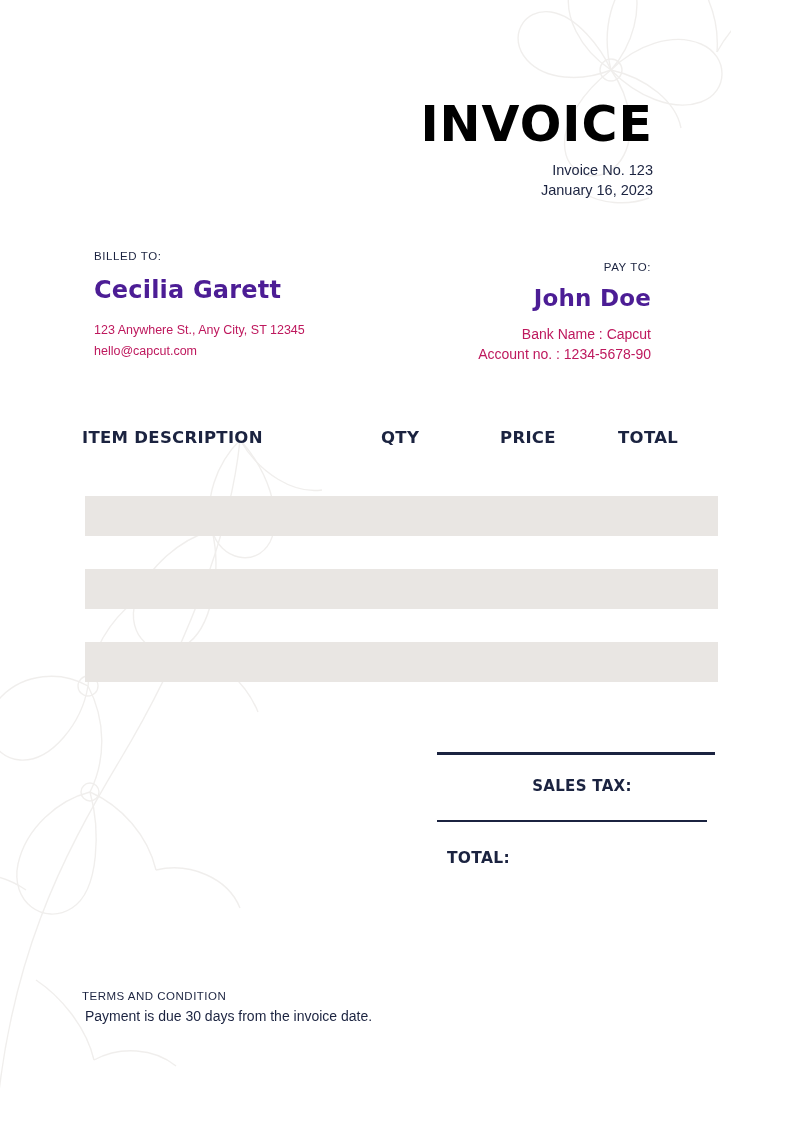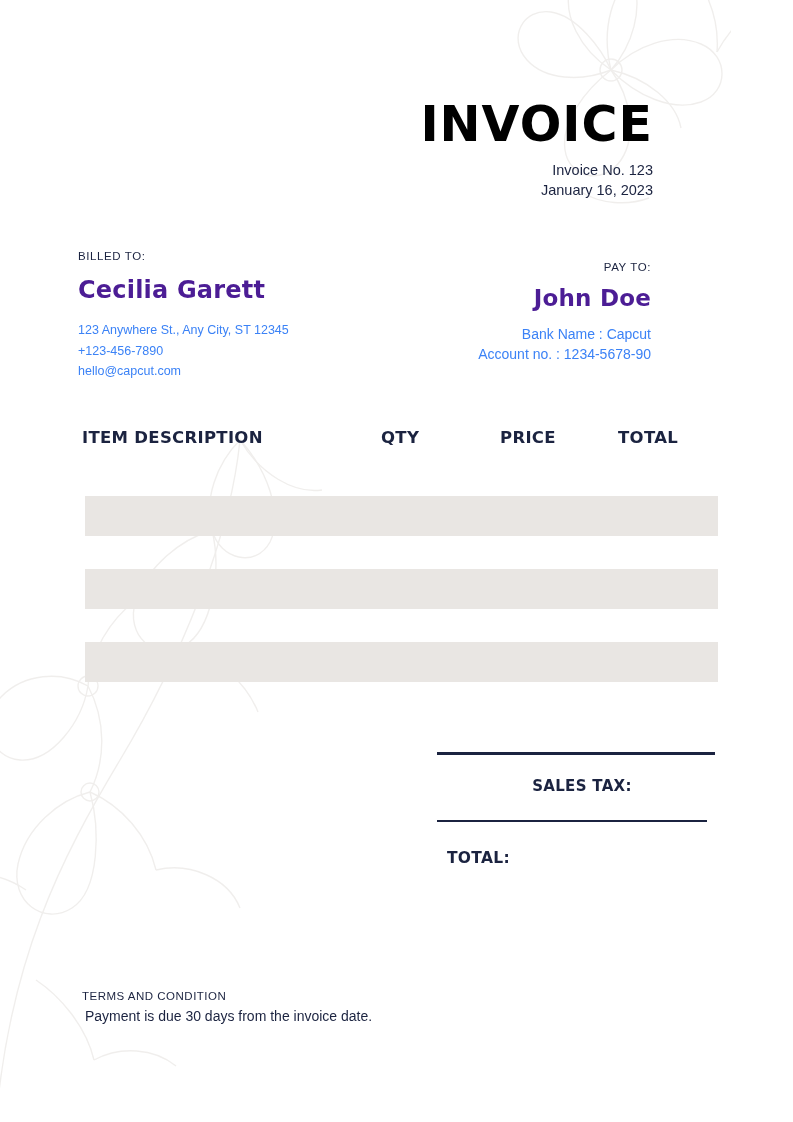--- a/index.html
+++ b/index.html
@@ -65,41 +65,41 @@
     margin-top: 12px;
     font-size: 14.5px;
     color: #1b2340;
     line-height: 1.35;
   }
 
   
   .billed-to {
     position: absolute;
     top: 250px;
-    left: 78px;
+    left: 94px;
     text-align: left;
   }
   .label-small {
     font-size: 11.5px;
     letter-spacing: 0.6px;
     color: #1b2340;
     margin: 0 0 14px 0;
   }
   .party-name {
     font-family: "DejaVu Sans", sans-serif;
     font-weight: bold;
     font-size: 24px;
     color: #4c1d95;
     margin: 0 0 16px 0;
     letter-spacing: 0.2px;
   }
   .party-lines {
     font-size: 12.5px;
     line-height: 1.65;
-    color: #3b82f6;
+    color: #be185d;
   }
 
   .pay-to {
     position: absolute;
     top: 261px;
     right: 80px;
     text-align: right;
   }
   .pay-to .label-small {
     margin-bottom: 12px;
@@ -244,21 +244,20 @@
         <div>Invoice No. 123</div>
         <div>January 16, 2023</div>
       </div>
     </div>
 
     <div class="billed-to">
       <p class="label-small">BILLED TO:</p>
       <p class="party-name">Cecilia Garett</p>
       <div class="party-lines">
         <div>123 Anywhere St., Any City, ST 12345</div>
-        <div>+123-456-7890</div>
         <div>hello@capcut.com</div>
       </div>
     </div>
 
     <div class="pay-to">
       <p class="label-small">PAY TO:</p>
       <p class="party-name">John Doe</p>
       <div class="party-lines">
         <div>Bank Name : Capcut</div>
         <div>Account no. : 1234-5678-90</div>

